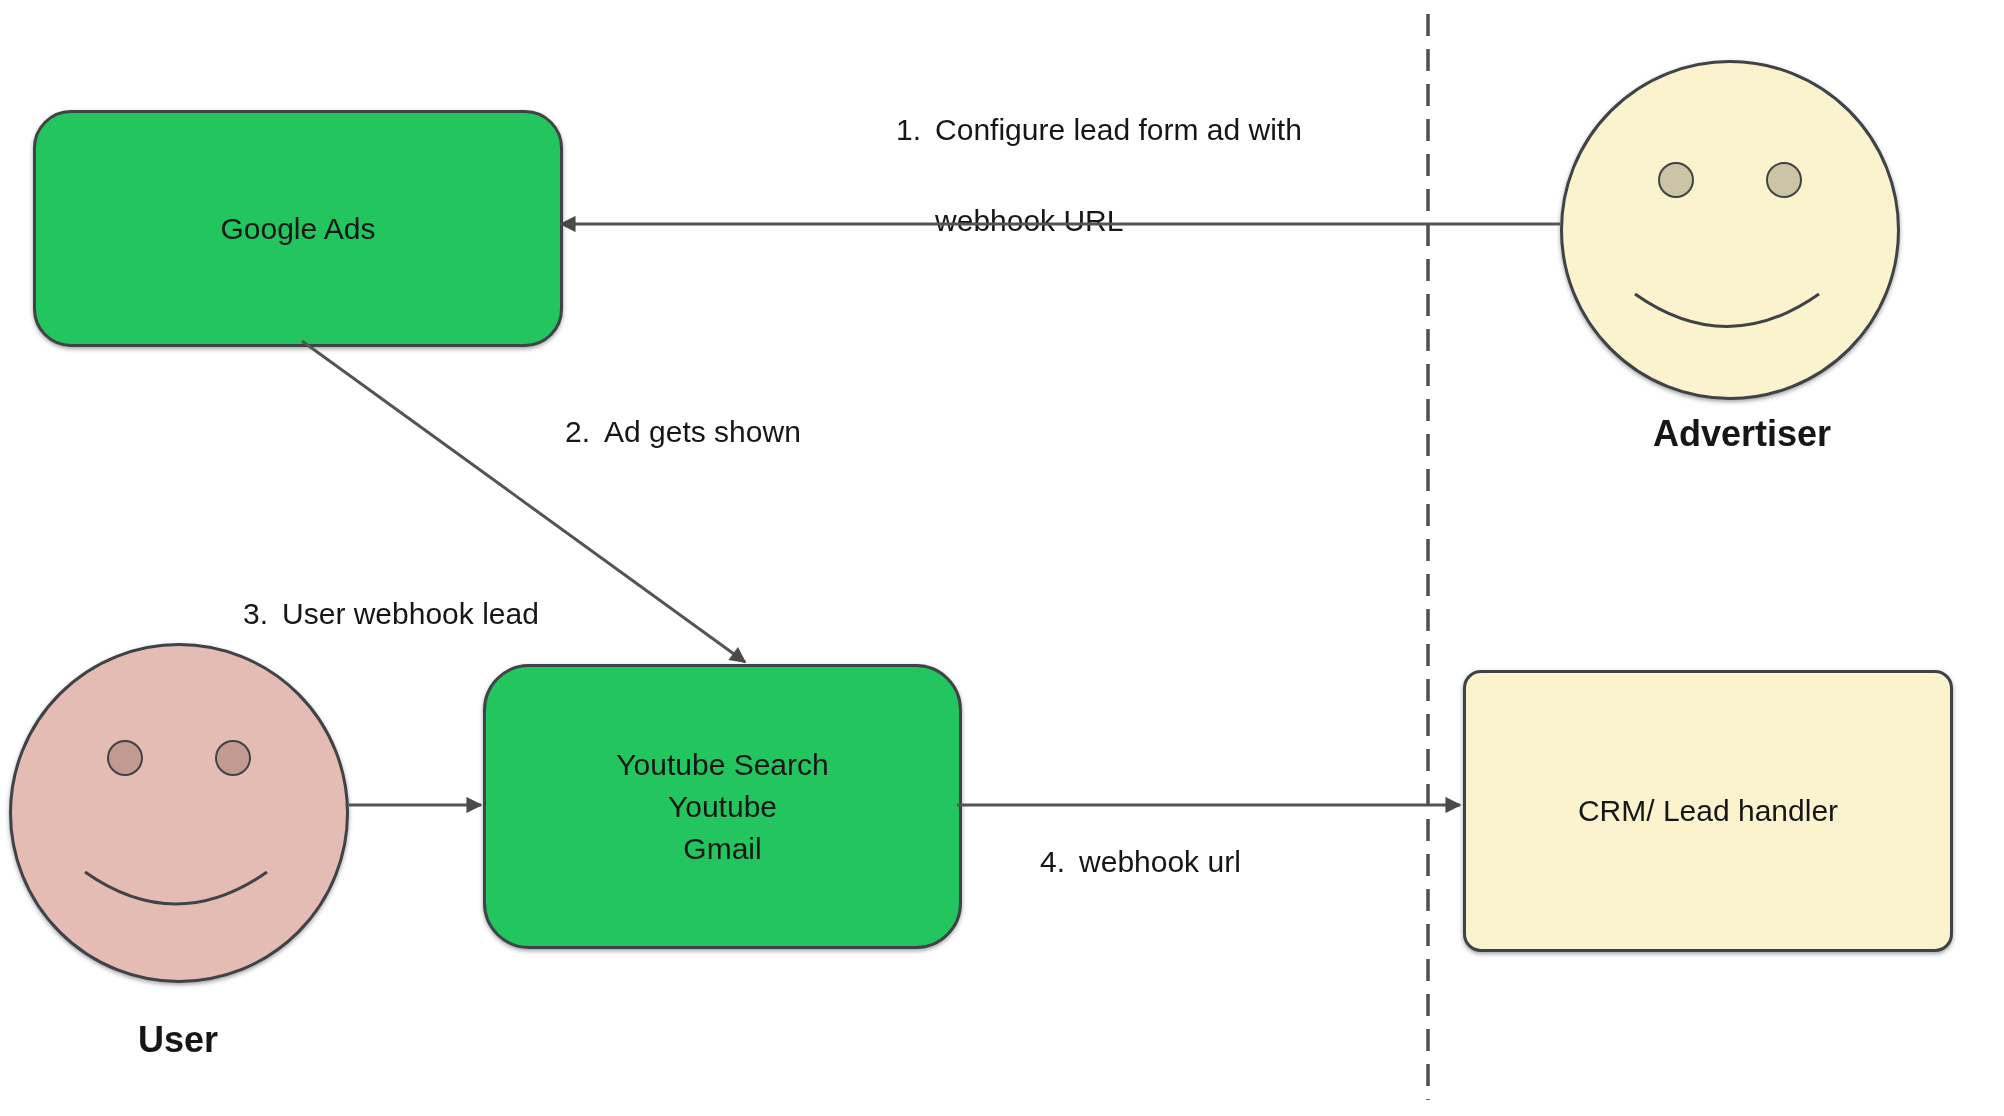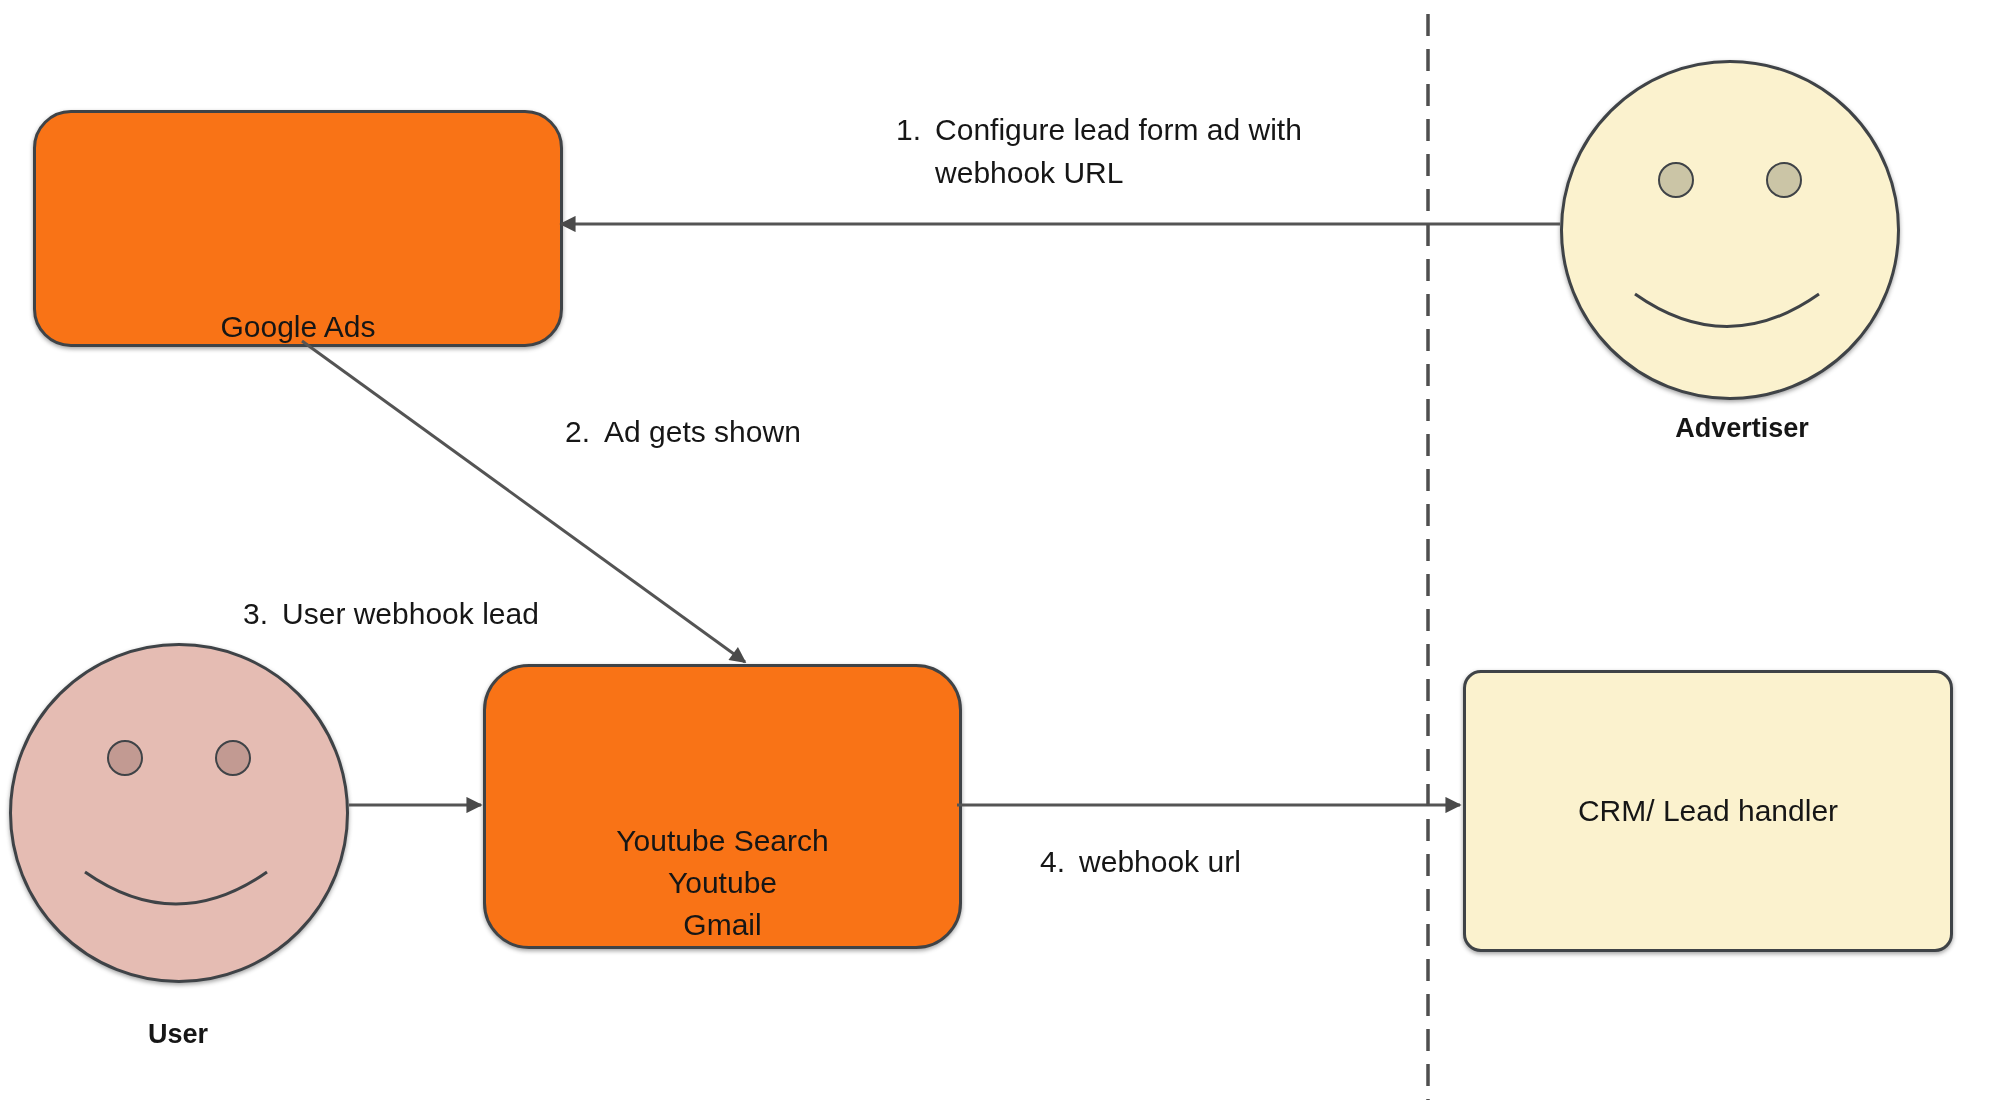--- a/index.html
+++ b/index.html
@@ -5,48 +5,48 @@
   html,body{margin:0;padding:0;background:#ffffff;}
   .canvas{
     position:relative;width:2004px;height:1116px;background:#ffffff;
     font-family:"Liberation Sans",sans-serif;color:#161616;overflow:hidden;
   }
   .node{
     position:absolute;display:flex;flex-direction:column;align-items:center;justify-content:center;
     text-align:center;border:3px solid #3f4347;background:#cfe1f1;
     box-shadow:0 2px 4px rgba(50,50,50,.45);font-size:30px;
   }
-  .node.blue{background:#f97316;justify-content:flex-end;}
+  .node.blue{background:#22c55e;}
   .node.yellow{background:#fbf2ce;}
   #google-ads{left:33px;top:110px;width:524px;height:231px;border-radius:38px;}
   #google-surfaces{left:483px;top:664px;width:473px;height:279px;border-radius:46px;line-height:42px;}
   #crm{left:1463px;top:670px;width:484px;height:276px;border-radius:18px;}
   .node .box-line{display:block;}
   .face{
     position:absolute;width:334px;height:334px;border-radius:50%;
     border:3px solid #3f4347;box-shadow:0 2px 4px rgba(50,50,50,.45);
   }
   #advertiser-face{left:1560px;top:60px;background:#fbf2ce;}
   #user-face{left:9px;top:643px;background:#e5bcb3;}
   .eye{position:absolute;width:36px;height:36px;border-radius:50%;border:2.5px solid #3f4347;box-sizing:border-box;}
   #advertiser-face .eye{background:#cbc5a6;top:99px;}
   #user-face .eye{background:#c29a92;top:94px;}
   .eye.left{left:95px;}
   .eye.right{left:203px;}
   .actor-label{
-    position:absolute;font-weight:bold;font-size:27px;transform:translateX(-50%);white-space:nowrap;
+    position:absolute;font-weight:bold;font-size:36px;transform:translateX(-50%);white-space:nowrap;
   }
   #advertiser-label{left:1742px;top:413px;}
   #user-label{left:178px;top:995px;margin-top:24px;}
   .step{
     position:absolute;display:flex;align-items:flex-start;
     font-size:30px;line-height:43px;white-space:nowrap;
   }
   .step .num{margin-right:14px;}
-  .step .lines{display:flex;flex-direction:column;}
+  .step .lines{display:flex;flex-direction:column;gap:48px;}
   #step1{left:896px;top:108px;}
   #step2{left:565px;top:410px;}
   #step3{left:243px;top:592px;}
   #step4{left:1040px;top:840px;}
   svg.overlay{position:absolute;left:0;top:0;pointer-events:none;}
 </style>
 </head>
 <body>
 
 <div class="canvas">

